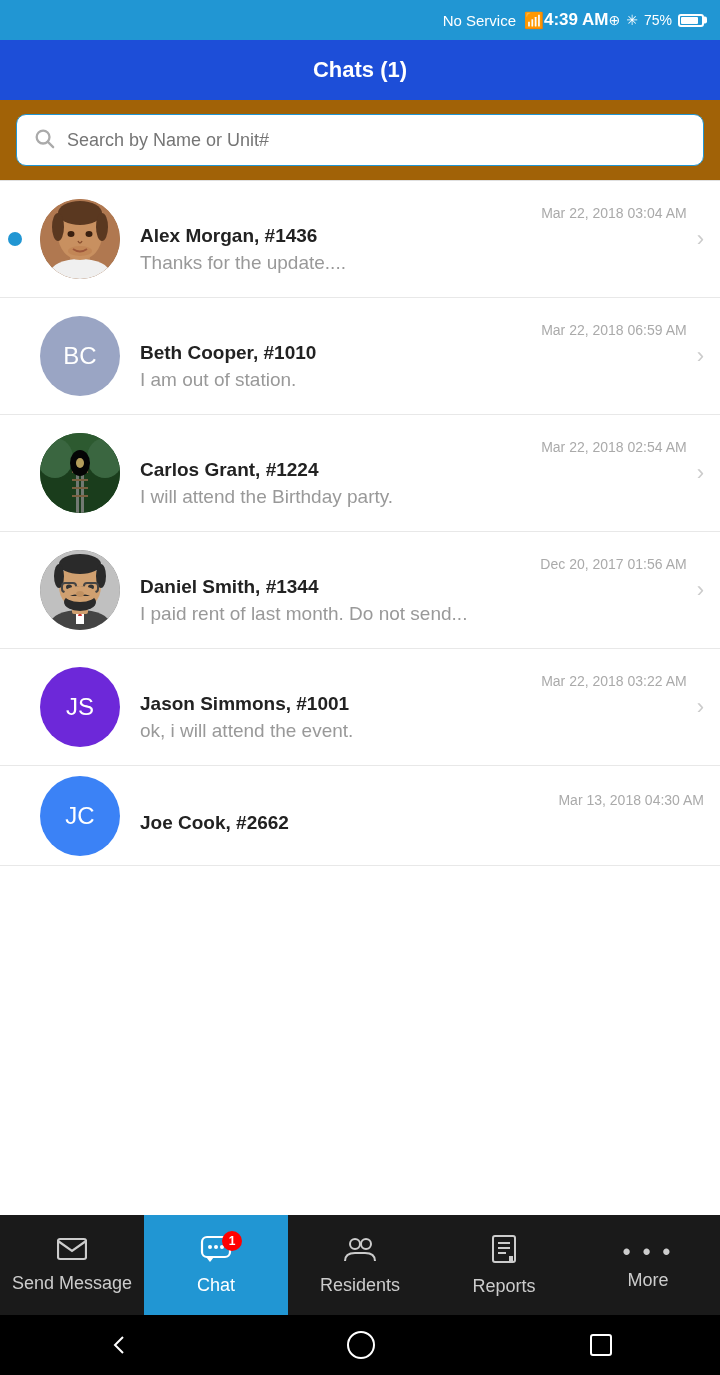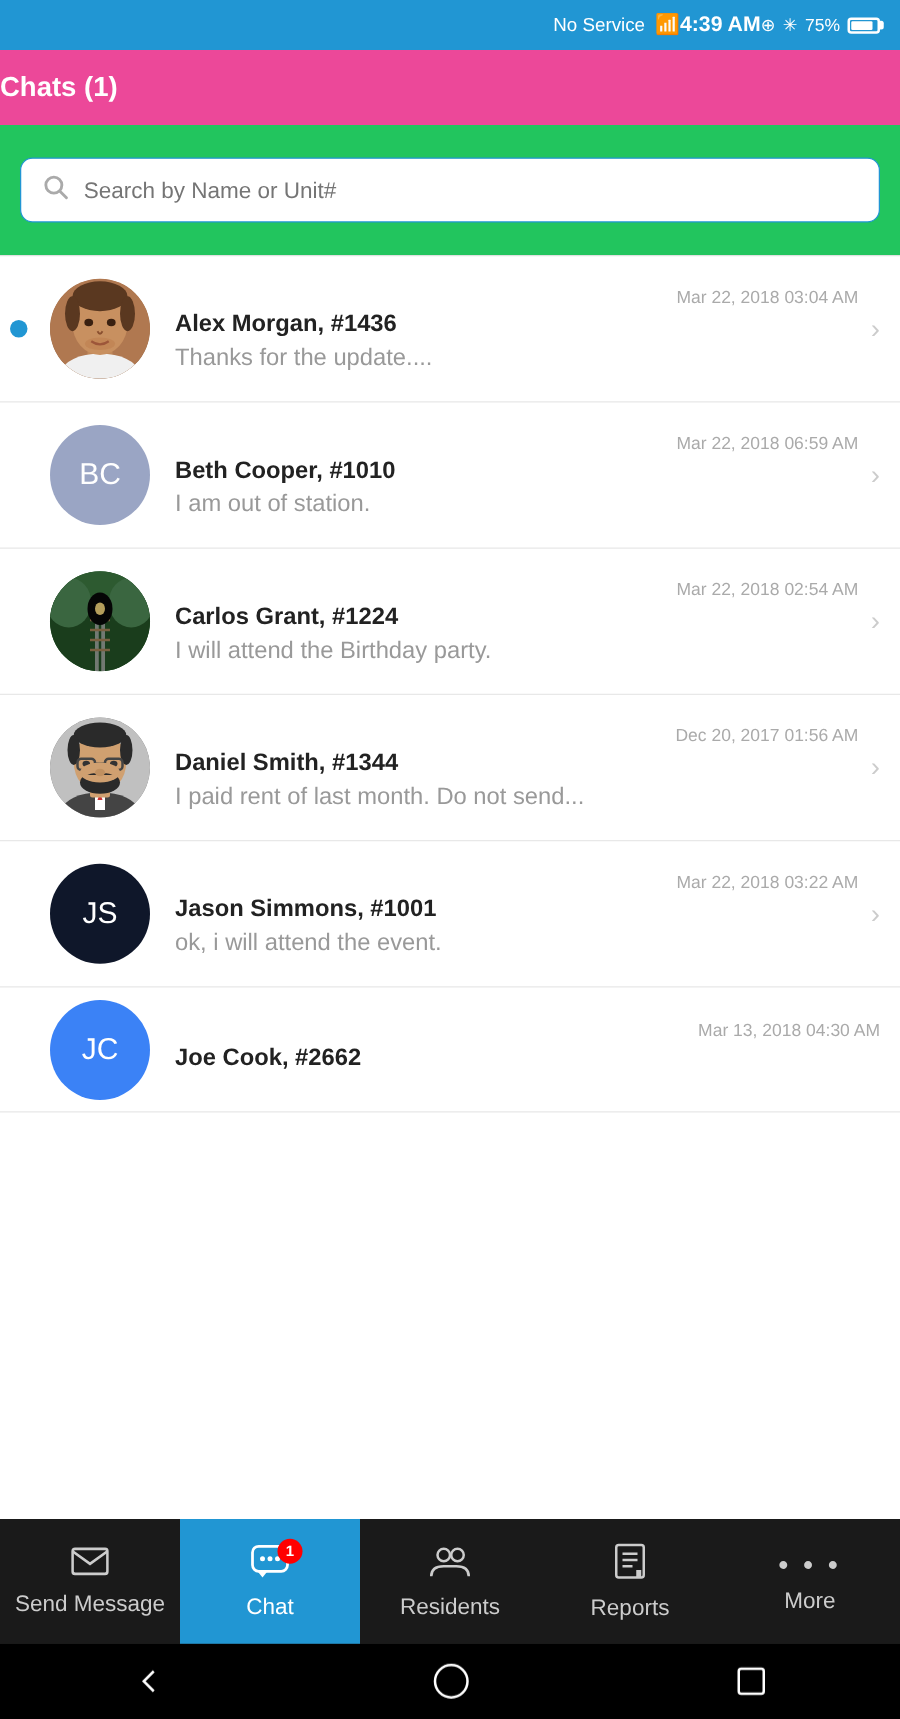--- a/index.html
+++ b/index.html
@@ -46,36 +46,37 @@
     .battery-fill {
       position: absolute;
       left: 1px; top: 1px; bottom: 1px;
       width: 75%;
       background: white;
       border-radius: 1px;
     }
 
     
     .app-header {
-      background: #ec4899;
+      background: #1d4ed8;
       height: 60px;
       display: flex;
       align-items: center;
+      justify-content: center;
       color: white;
     }
     .app-header-title {
       font-size: 22px;
       font-weight: 700;
       color: white;
     }
 
     
     .search-container {
-      background: #22c55e;
-      padding: 26px 16px;
+      background: #a16207;
+      padding: 14px 16px;
       border-bottom: 1px solid #e0e0e0;
     }
     .search-box {
       background: white;
       border: 1.5px solid #2196d3;
       border-radius: 10px;
       height: 52px;
       display: flex;
       align-items: center;
       padding: 0 16px;
@@ -122,21 +123,21 @@
       margin-left: 24px;
       margin-right: 20px;
       display: flex;
       align-items: center;
       justify-content: center;
       font-size: 24px;
       font-weight: 400;
       color: white;
     }
     .avatar-initials-bc { background: #9aa5c4; }
-    .avatar-initials-js { background: #0f172a; }
+    .avatar-initials-js { background: #6d28d9; }
     .avatar-initials-jc { background: #3b82f6; }
 
     .chat-content {
       flex: 1;
       min-width: 0;
     }
     .chat-top {
       display: flex;
       justify-content: flex-end;
       margin-bottom: 4px;

